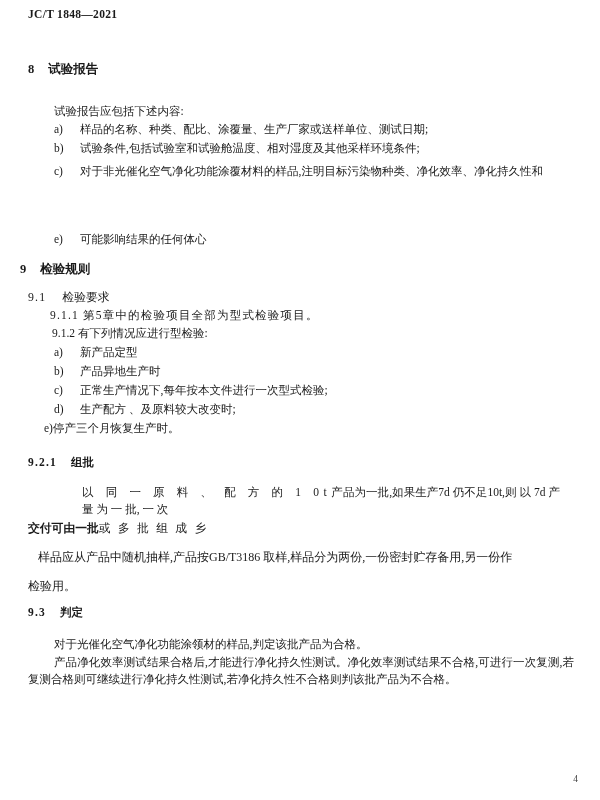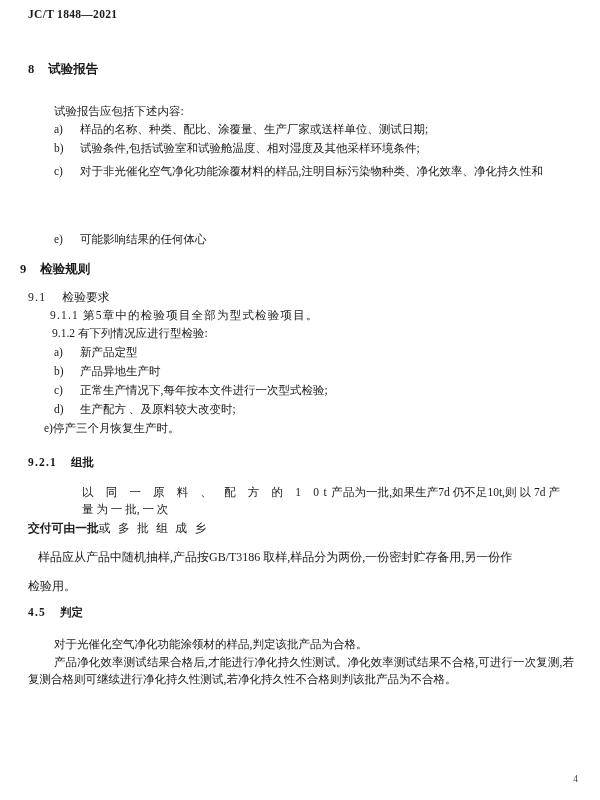--- a/index.html
+++ b/index.html
@@ -222,21 +222,21 @@
 
   <div class="blk mixline" style="left:28px; top:521px;">
     <span class="b">交付可由一批</span><span class="sp2">或 多 批 组 成 乡</span>
   </div>
 
   <div class="blk wideline" style="left:38px; top:549px;">样品应从产品中随机抽样,产品按GB/T3186 取样,样品分为两份,一份密封贮存备用,另一份作</div>
 
   <div class="blk wideline" style="left:28px; top:578px;">检验用。</div>
 
   <div class="blk h3" style="left:28px; top:605px;">
-    <span class="n sp1">4.5</span><span class="t">判定</span>
+    <span class="n sp1">9.3</span><span class="t">判定</span>
   </div>
 
   <div class="blk jpara" style="left:54px; top:636px;">对于光催化空气净化功能涂领材的样品,判定该批产品为合格。</div>
 
   <div class="blk jpara" style="left:28px; top:654px; width:546px; text-indent:26px;">产品净化效率测试结果合格后,才能进行净化持久性测试。净化效率测试结果不合格,可进行一次复测,若复测合格则可继续进行净化持久性测试,若净化持久性不合格则判该批产品为不合格。</div>
 
   <div class="pageno">4</div>
 
 </div>
 

